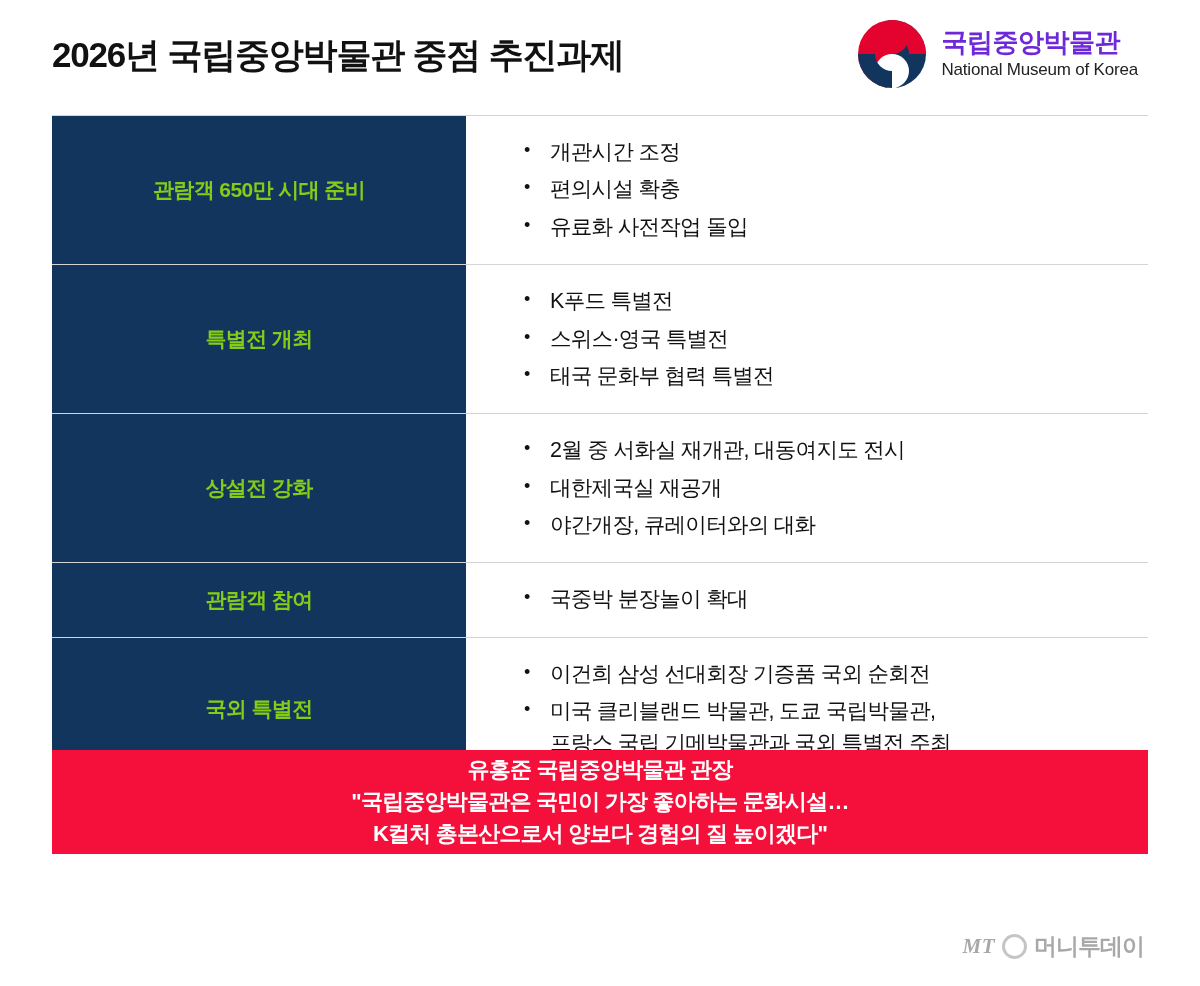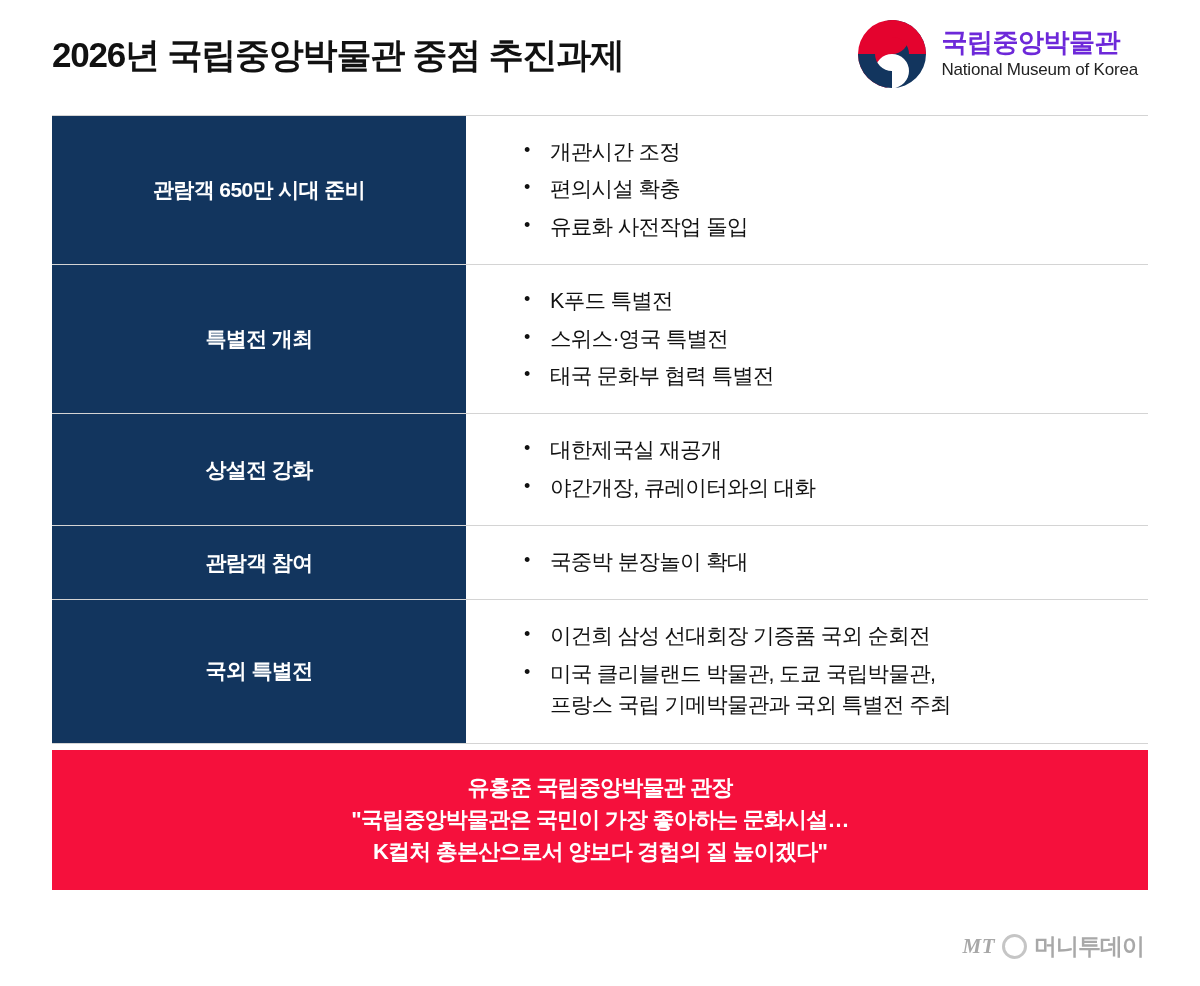--- a/index.html
+++ b/index.html
@@ -77,21 +77,21 @@
   }
   .row {
     display: flex;
     align-items: stretch;
     border-bottom: 1px solid #d4d4d4;
   }
   .cell-label {
     width: 414px;
     flex: none;
     background: #12355e;
-    color: #ffffff;
+    color: #84cc16;
     display: flex;
     align-items: center;
     justify-content: center;
     font-size: 21px;
     font-weight: bold;
     letter-spacing: -0.6px;
     box-sizing: border-box;
     padding: 10px 8px;
   }
   .cell-content {
@@ -123,21 +123,21 @@
   .bullet-item .sub-line {
     display: block;
   }
 
   
   .quote-banner {
     position: absolute;
     left: 52px;
     top: 750px;
     width: 1096px;
-    height: 140px;
+    height: 104px;
     background: #f5103c;
     color: #ffffff;
     display: flex;
     flex-direction: column;
     align-items: center;
     justify-content: center;
     text-align: right;
     box-sizing: border-box;
     padding: 6px 16px;
   }
@@ -226,20 +226,21 @@
     <div class="cell-content">
       <div class="bullet-item">K푸드 특별전</div>
       <div class="bullet-item">스위스·영국 특별전</div>
       <div class="bullet-item">태국 문화부 협력 특별전</div>
     </div>
   </div>
 
   <div class="row">
     <div class="cell-label">상설전 강화</div>
     <div class="cell-content">
+      <div class="bullet-item">2월 중 서화실 재개관, 대동여지도 전시</div>
       <div class="bullet-item">대한제국실 재공개</div>
       <div class="bullet-item">야간개장, 큐레이터와의 대화</div>
     </div>
   </div>
 
   <div class="row">
     <div class="cell-label">관람객 참여</div>
     <div class="cell-content">
       <div class="bullet-item">국중박 분장놀이 확대</div>
     </div>

